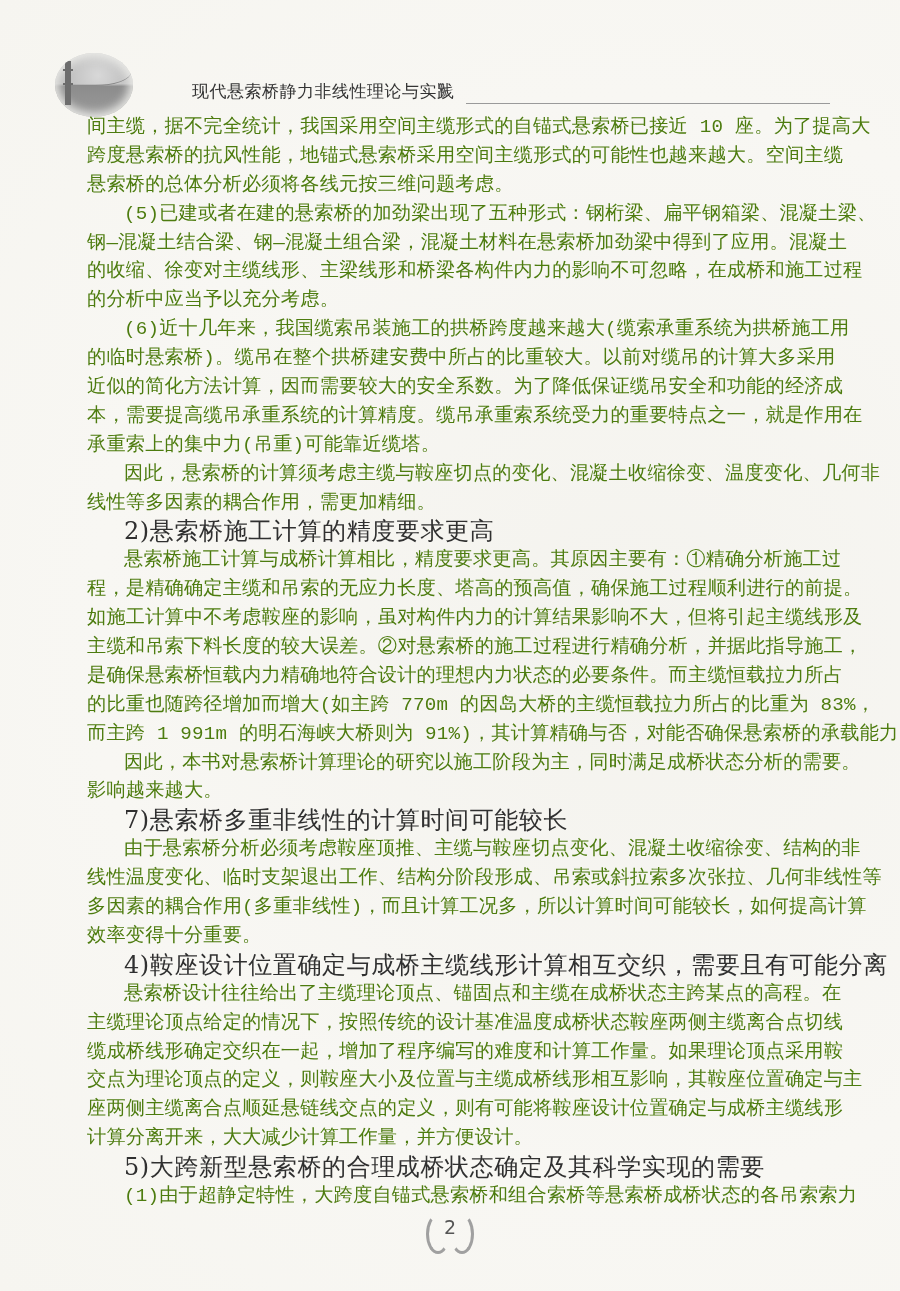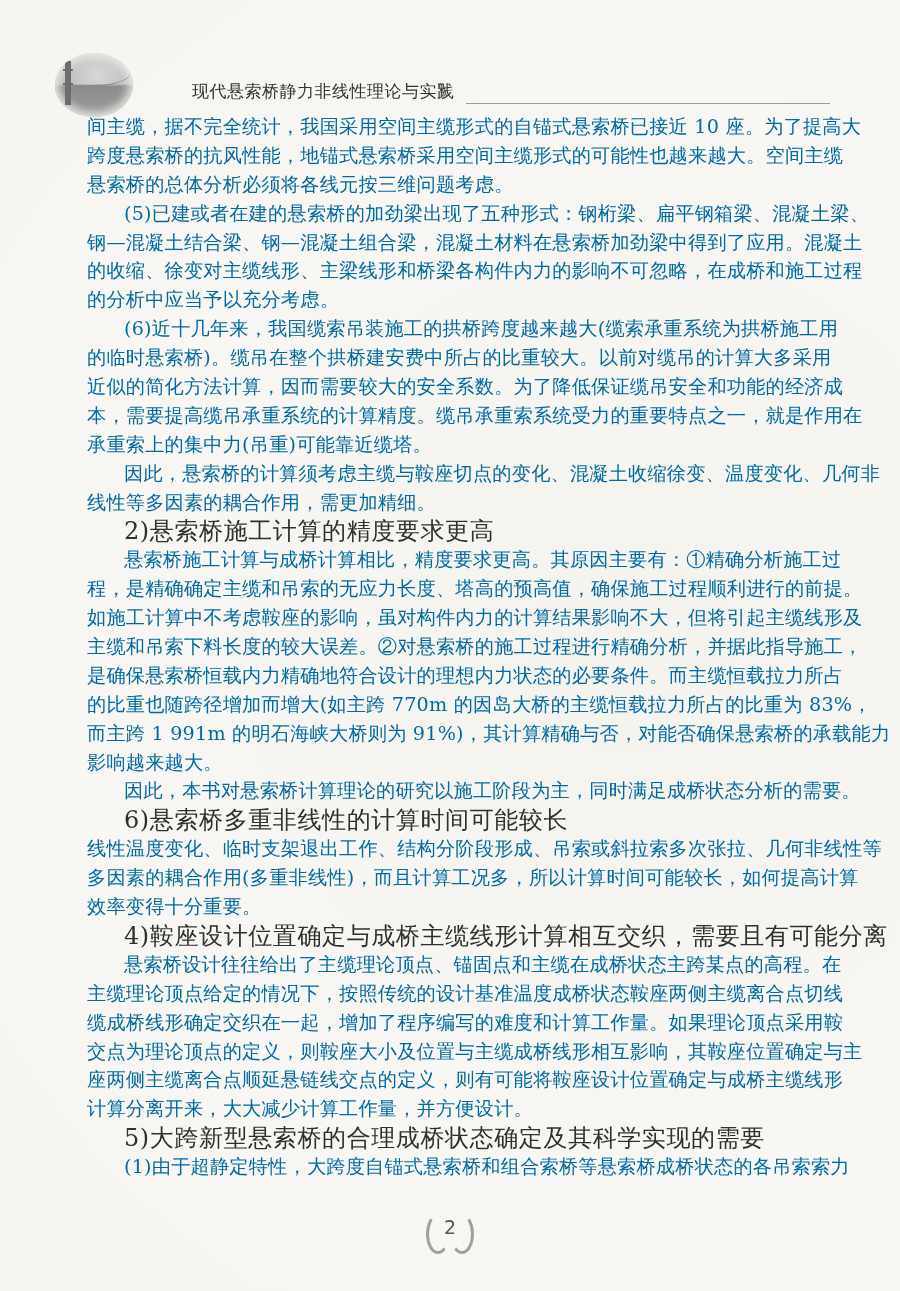--- a/index.html
+++ b/index.html
@@ -55,21 +55,22 @@
       position: absolute; left: 466px; top: 88px; width: 364px; height: 1px;
       background: #9a9a9a;
     }
     .content {
       position: absolute; left: 87px; top: 113px; width: 752px;
     }
     .line {
       height: 28.9px; line-height: 28.9px;
       font-size: 19.2px; white-space: nowrap;
       letter-spacing: 0.2px;
-      color: #0369a1;
+      color: #4d7c0f;
+      font-family: Liberation Mono, monospace;
     }
     .indent { padding-left: 37px; }
     .heading { font-family: "DejaVu Serif", serif; font-size: 24px; color: #303030; letter-spacing: 0.6px; }
     .footer {
       position: absolute; left: 420px; top: 1212px; width: 60px; height: 40px;
     }
     .wreath-left, .wreath-right {
       position: absolute; top: 2px; width: 18px; height: 34px;
       border: 3px solid #a0a0a0; border-radius: 50%;
     }
@@ -111,23 +112,24 @@
     <div class="line indent">因此，悬索桥的计算须考虑主缆与鞍座切点的变化、混凝土收缩徐变、温度变化、几何非</div>
     <div class="line">线性等多因素的耦合作用，需更加精细。</div>
     <div class="line indent heading">2)悬索桥施工计算的精度要求更高</div>
     <div class="line indent">悬索桥施工计算与成桥计算相比，精度要求更高。其原因主要有：①精确分析施工过</div>
     <div class="line">程，是精确确定主缆和吊索的无应力长度、塔高的预高值，确保施工过程顺利进行的前提。</div>
     <div class="line">如施工计算中不考虑鞍座的影响，虽对构件内力的计算结果影响不大，但将引起主缆线形及</div>
     <div class="line">主缆和吊索下料长度的较大误差。②对悬索桥的施工过程进行精确分析，并据此指导施工，</div>
     <div class="line">是确保悬索桥恒载内力精确地符合设计的理想内力状态的必要条件。而主缆恒载拉力所占</div>
     <div class="line">的比重也随跨径增加而增大(如主跨 770m 的因岛大桥的主缆恒载拉力所占的比重为 83%，</div>
     <div class="line">而主跨 1 991m 的明石海峡大桥则为 91%)，其计算精确与否，对能否确保悬索桥的承载能力</div>
+    <div class="line indent">因此，本书对悬索桥计算理论的研究以施工阶段为主，同时满足成桥状态分析的需要。</div>
     <div class="line">影响越来越大。</div>
-    <div class="line indent">因此，本书对悬索桥计算理论的研究以施工阶段为主，同时满足成桥状态分析的需要。</div>
-    <div class="line indent heading">6)悬索桥多重非线性的计算时间可能较长</div>
+    <div class="line indent heading">7)悬索桥多重非线性的计算时间可能较长</div>
+    <div class="line indent">由于悬索桥分析必须考虑鞍座顶推、主缆与鞍座切点变化、混凝土收缩徐变、结构的非</div>
     <div class="line">线性温度变化、临时支架退出工作、结构分阶段形成、吊索或斜拉索多次张拉、几何非线性等</div>
     <div class="line">多因素的耦合作用(多重非线性)，而且计算工况多，所以计算时间可能较长，如何提高计算</div>
     <div class="line">效率变得十分重要。</div>
     <div class="line indent heading">4)鞍座设计位置确定与成桥主缆线形计算相互交织，需要且有可能分离</div>
     <div class="line indent">悬索桥设计往往给出了主缆理论顶点、锚固点和主缆在成桥状态主跨某点的高程。在</div>
     <div class="line">主缆理论顶点给定的情况下，按照传统的设计基准温度成桥状态鞍座两侧主缆离合点切线</div>
     <div class="line">缆成桥线形确定交织在一起，增加了程序编写的难度和计算工作量。如果理论顶点采用鞍</div>
     <div class="line">交点为理论顶点的定义，则鞍座大小及位置与主缆成桥线形相互影响，其鞍座位置确定与主</div>
     <div class="line">座两侧主缆离合点顺延悬链线交点的定义，则有可能将鞍座设计位置确定与成桥主缆线形</div>
     <div class="line">计算分离开来，大大减少计算工作量，并方便设计。</div>

